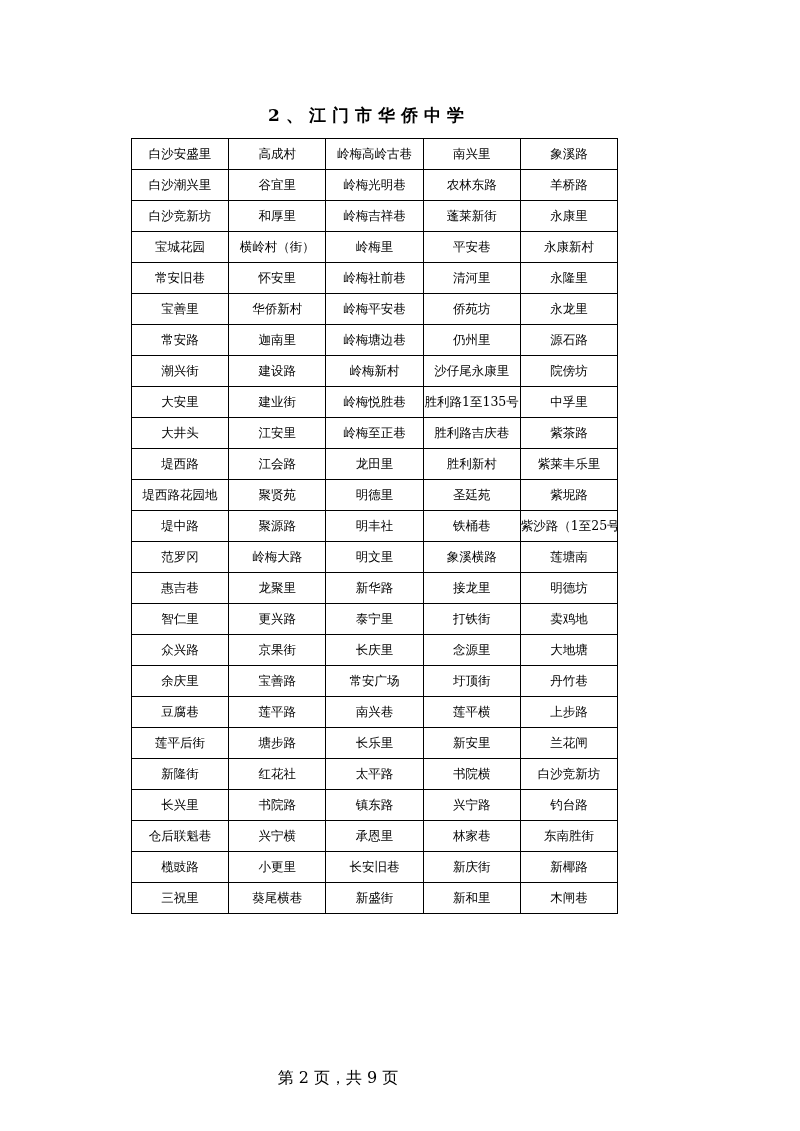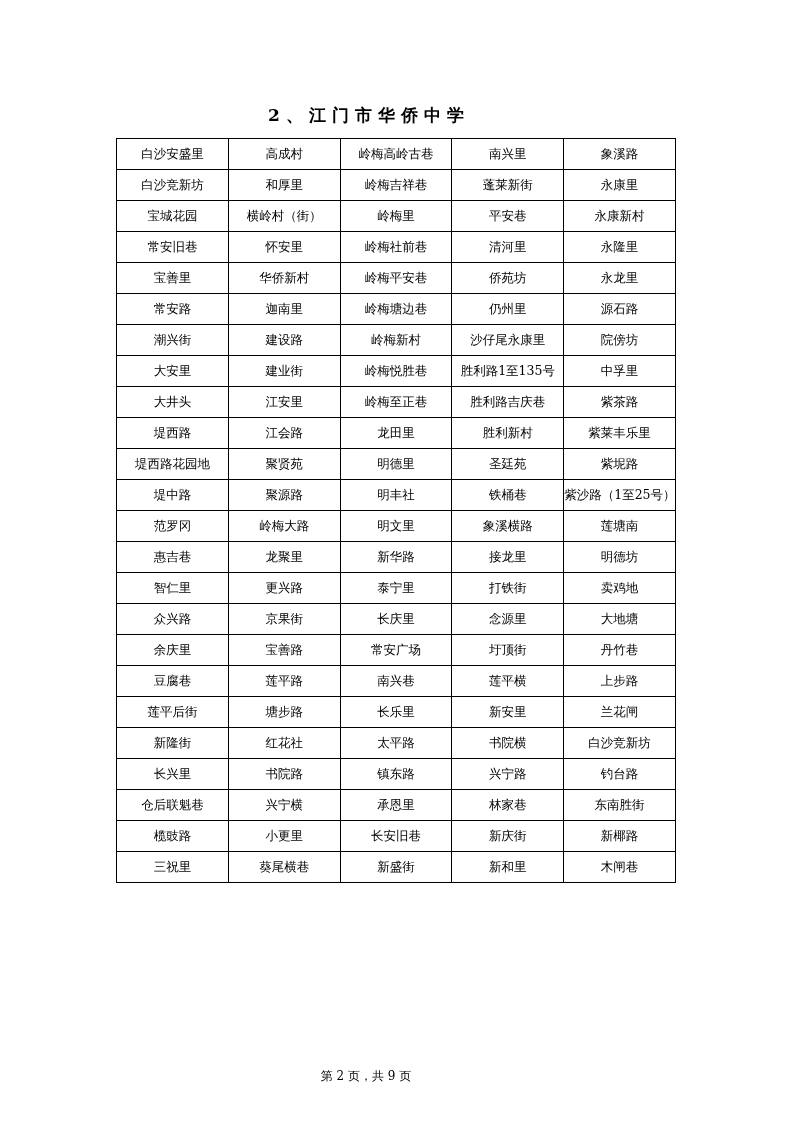--- a/index.html
+++ b/index.html
@@ -1,34 +1,41 @@
 <!DOCTYPE html>
 <html><head>
 <meta charset="utf-8">
 <style>
   html, body { margin: 0; padding: 0; background: #ffffff; }
   body { width: 800px; height: 1131px; position: relative; overflow: hidden; font-family: "DejaVu Serif", "Liberation Serif", serif; color: #000; }
   .title { position: absolute; top: 104px; left: 0; width: 738px; text-align: center; font-size: 17px; font-weight: bold; letter-spacing: 6px; }
-  table.streets { position: absolute; top: 138px; left: 116px; width: 560px; border-collapse: collapse; table-layout: fixed; }
+  table.streets { position: absolute; top: 138px; left: 131px; width: 487px; border-collapse: collapse; table-layout: fixed; }
   table.streets td { border: 1.3px solid #000; height: 30px; padding: 0; text-align: center; vertical-align: middle; font-size: 12.5px; white-space: nowrap; overflow: hidden; }
-  .footer { position: absolute; top: 1068px; left: 0; width: 676px; text-align: center; font-size: 12px; padding-left: 28px; }
+  .footer { position: absolute; top: 1068px; left: 0; width: 676px; text-align: center; font-size: 16px; }
 </style>
 </head>
 <body>
 
 <div class="title">2、江门市华侨中学</div>
 
 <table class="streets">
   <tbody id="street-tbody">
       <tr>
         <td>白沙安盛里</td>
         <td>高成村</td>
         <td>岭梅高岭古巷</td>
         <td>南兴里</td>
         <td>象溪路</td>
+      </tr>
+      <tr>
+        <td>白沙潮兴里</td>
+        <td>谷宜里</td>
+        <td>岭梅光明巷</td>
+        <td>农林东路</td>
+        <td>羊桥路</td>
       </tr>
       <tr>
         <td>白沙竞新坊</td>
         <td>和厚里</td>
         <td>岭梅吉祥巷</td>
         <td>蓬莱新街</td>
         <td>永康里</td>
       </tr>
       <tr>
         <td>宝城花园</td>

